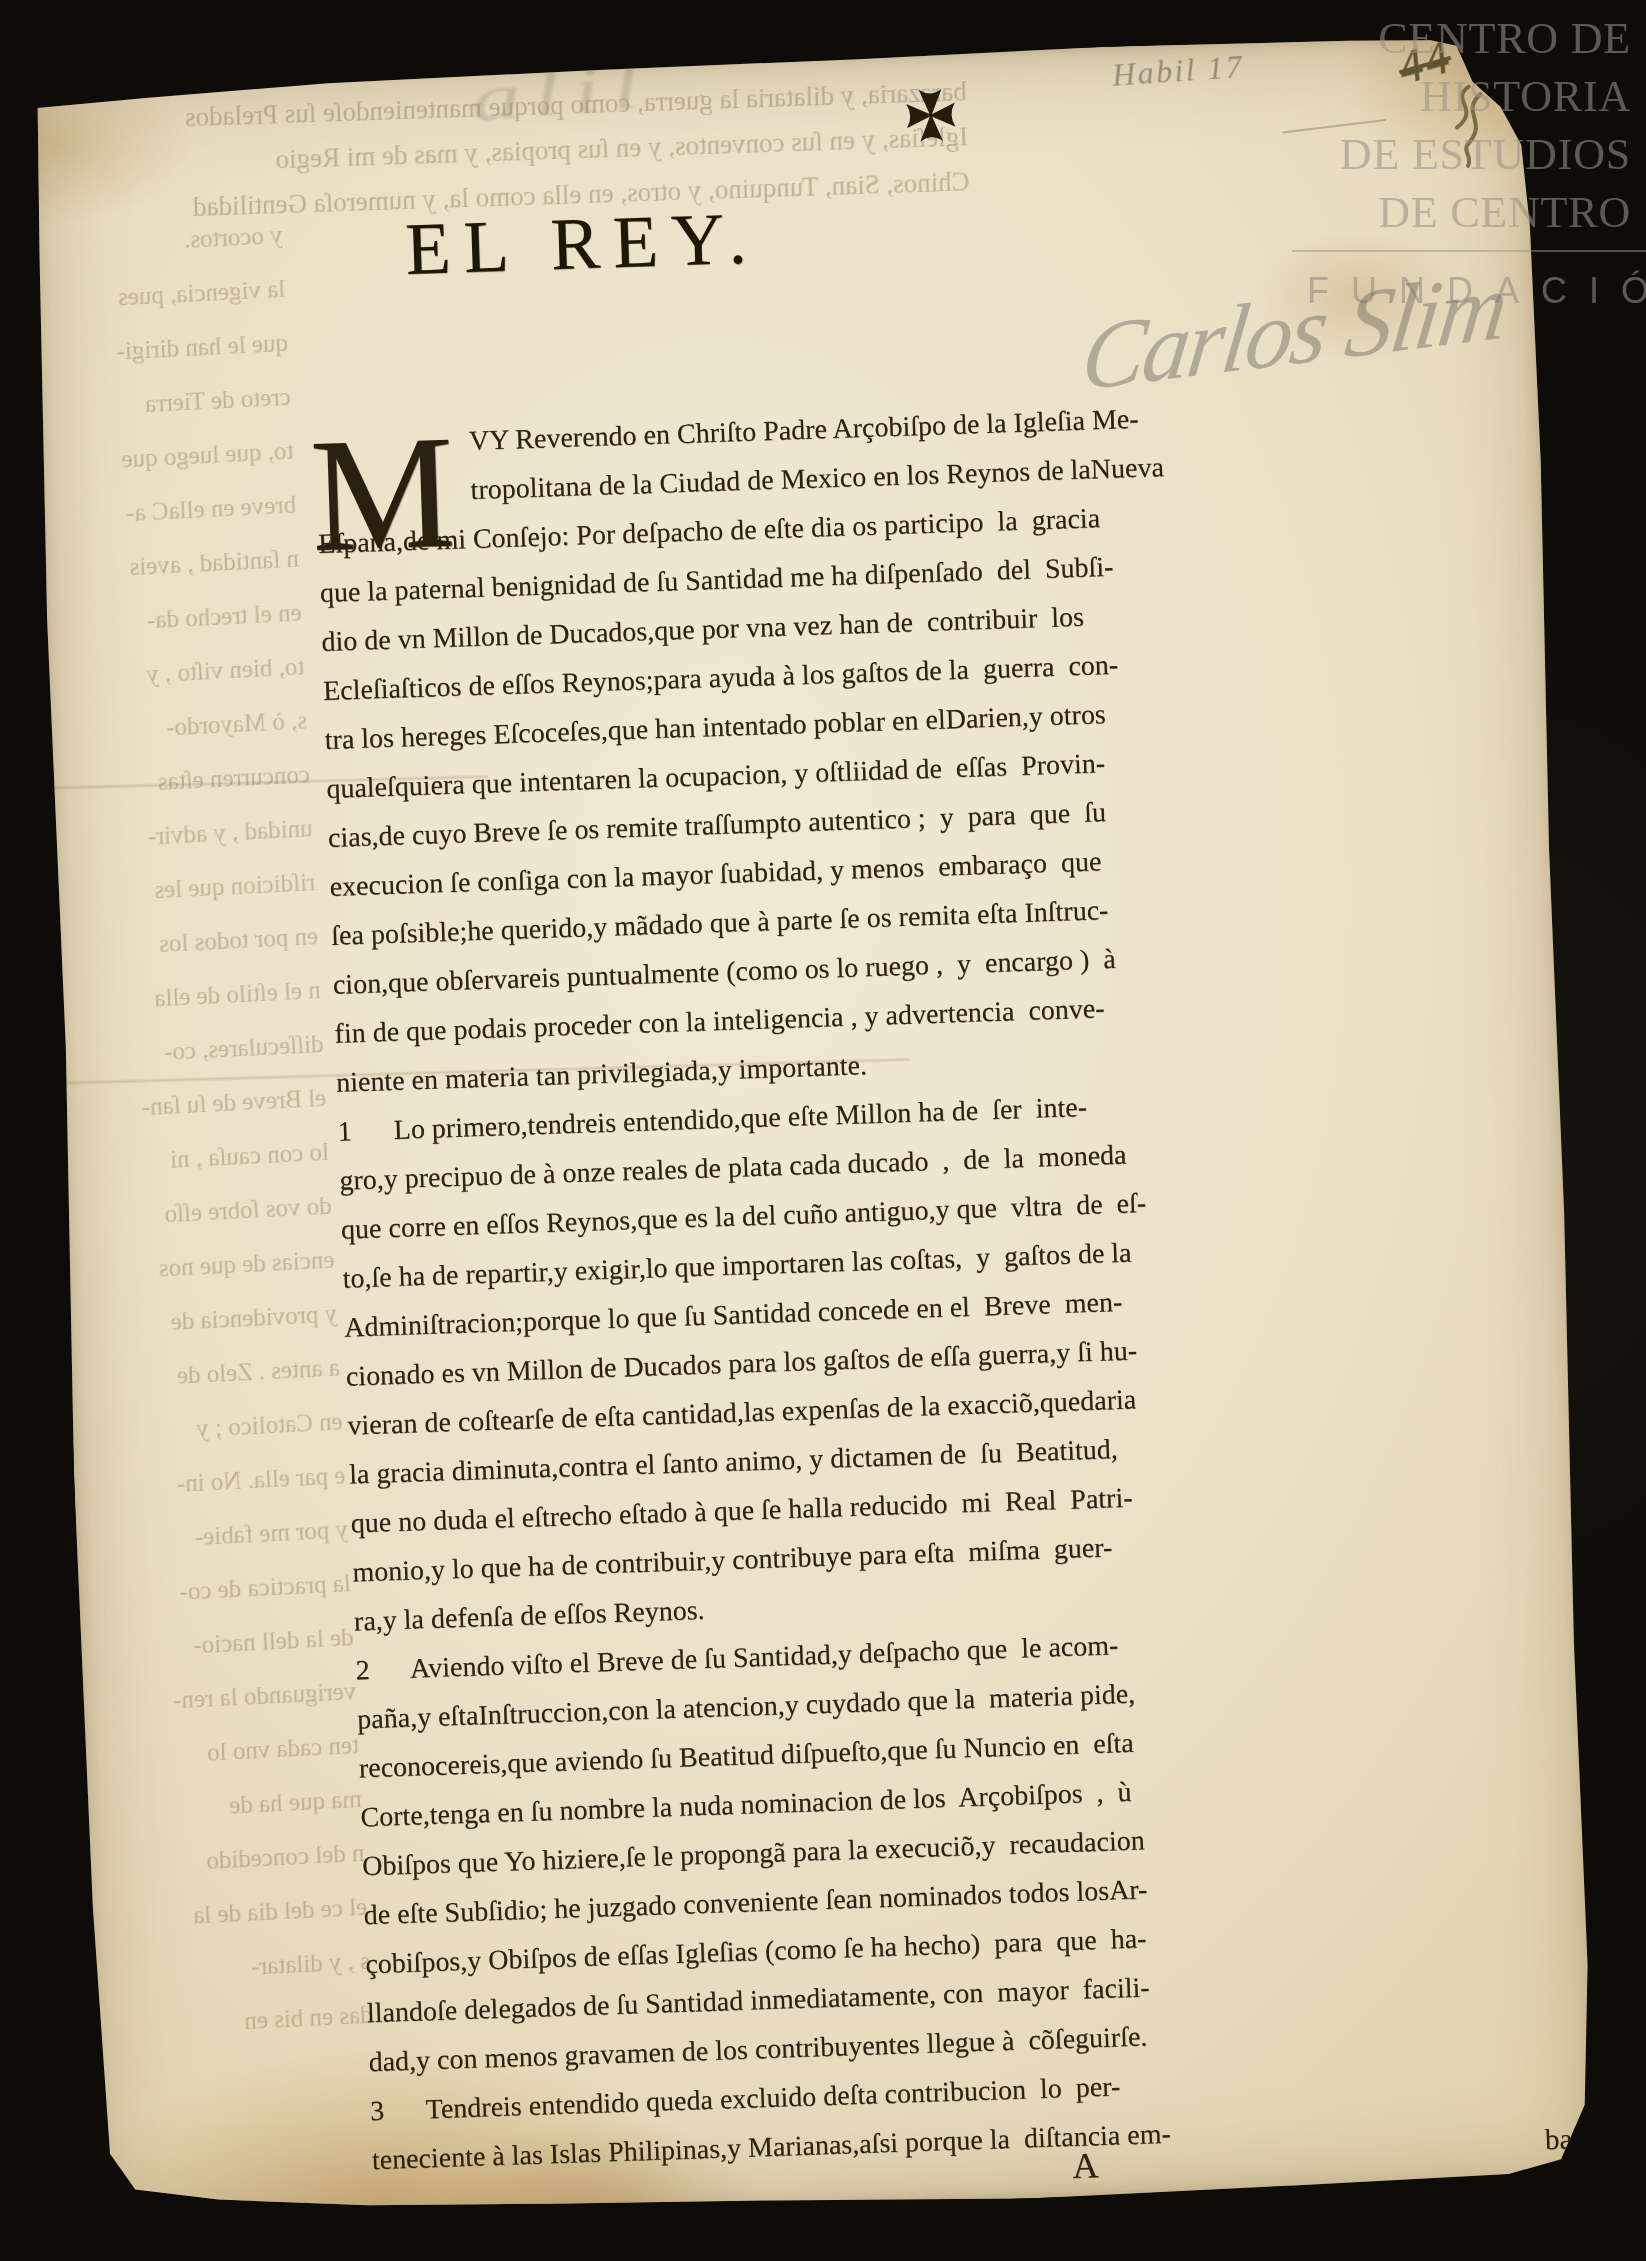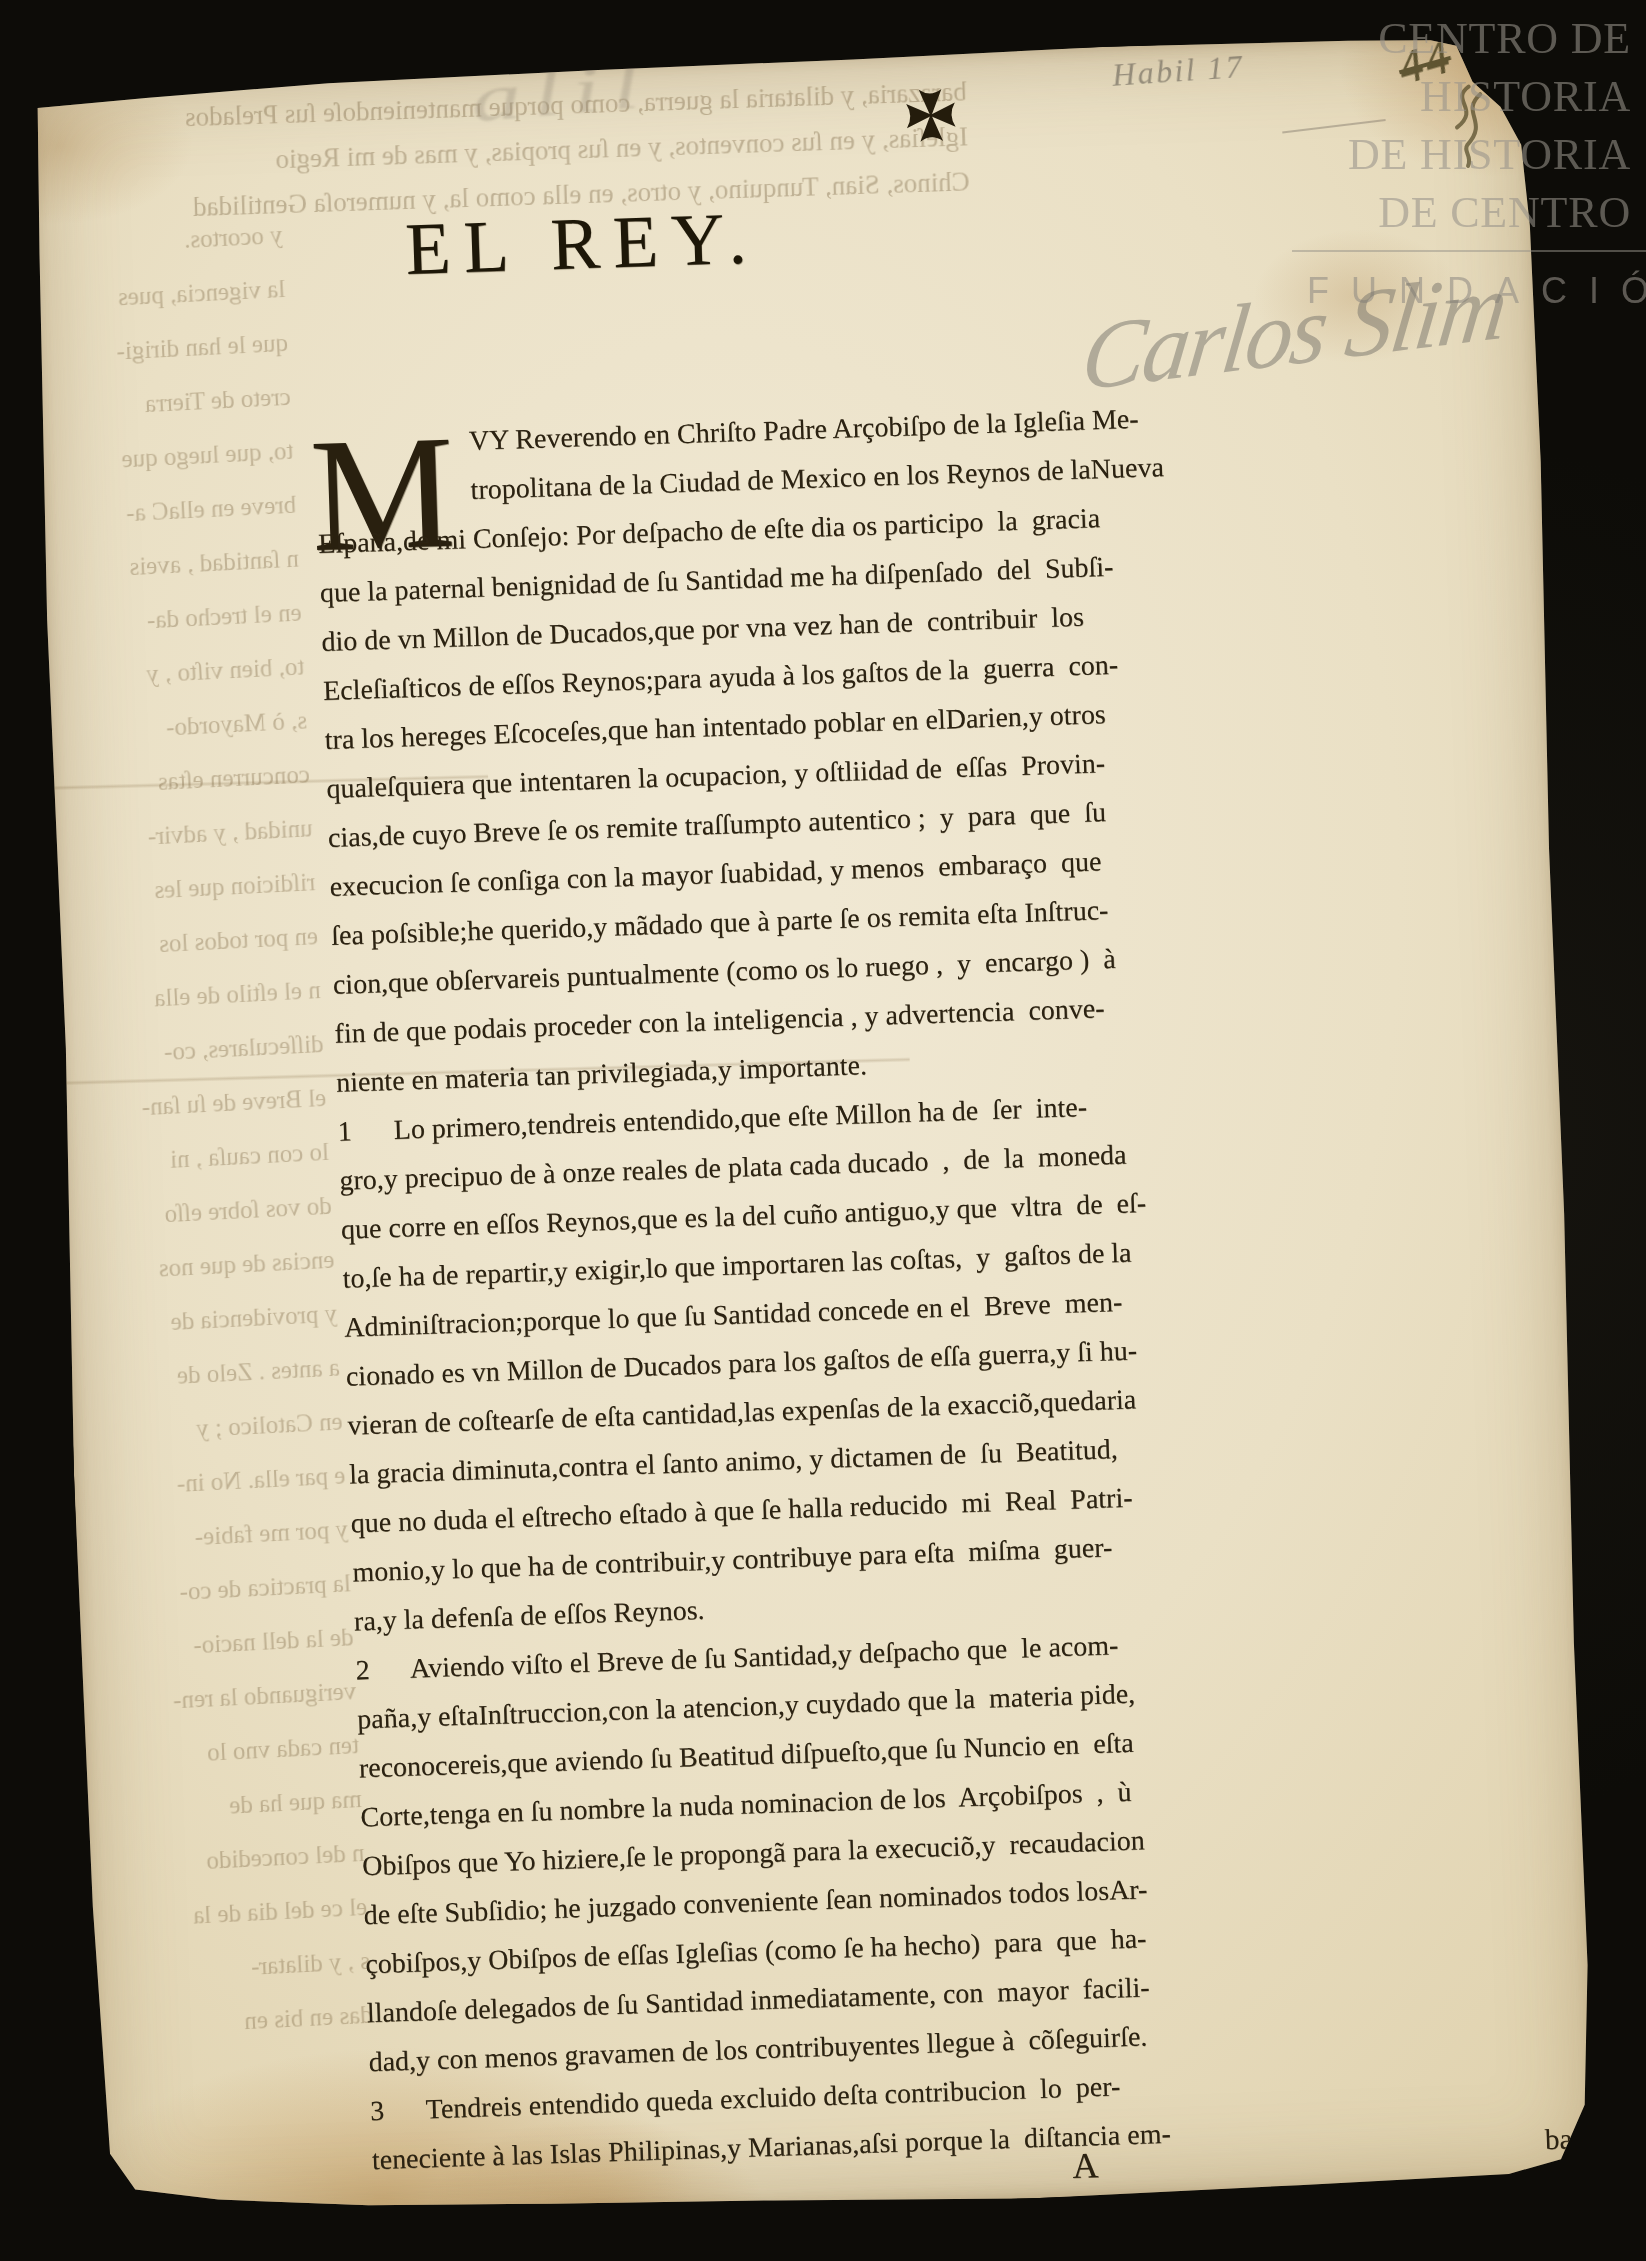--- a/index.html
+++ b/index.html
@@ -200,21 +200,21 @@
     </div>
 
     <div class="sig-mark">A</div>
     <div class="catchword">ba-</div>
   </div>
 
   <div>
     <div class="wm-lines">
         <div>CENTRO DE</div>
         <div>HISTORIA</div>
-        <div>DE HISTORIA</div>
+        <div>DE ESTUDIOS</div>
         <div>DE CENTRO</div>
       </div>
     <div class="wm-rule"></div>
     <div class="wm-foundation">FUNDACIÓN</div>
     <div class="wm-signature">Carlos Slim</div>
   </div>
 
 </div>
 
 

